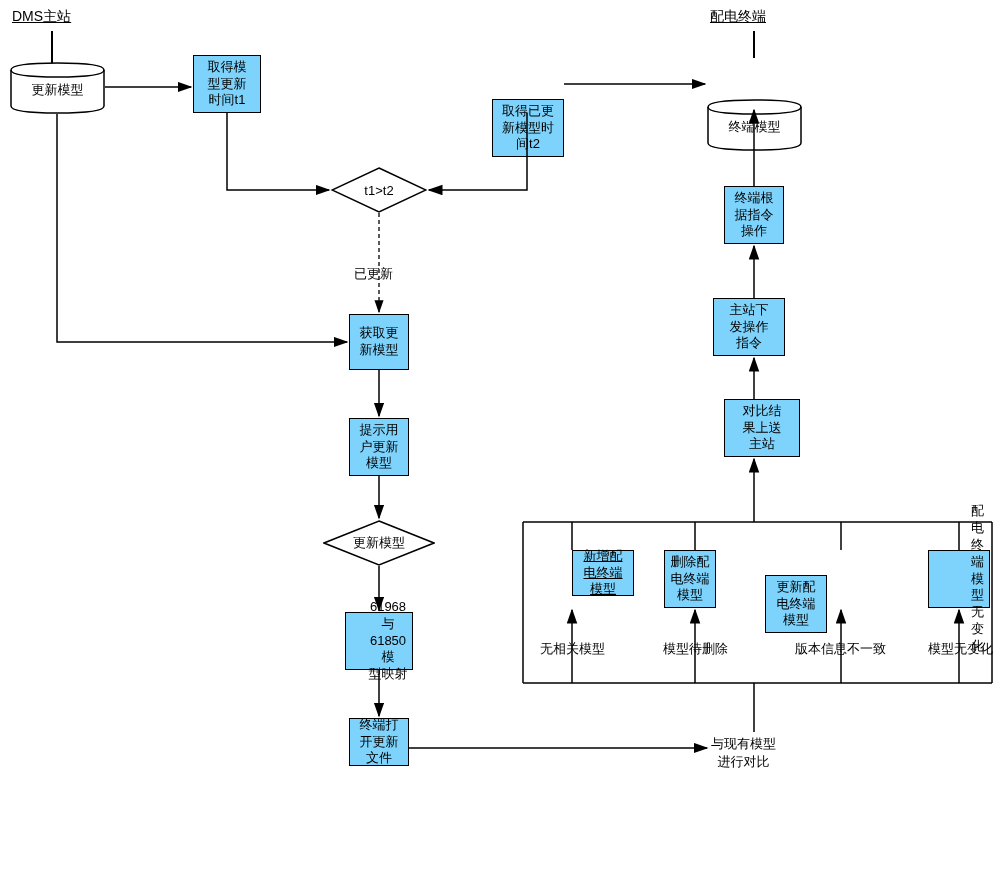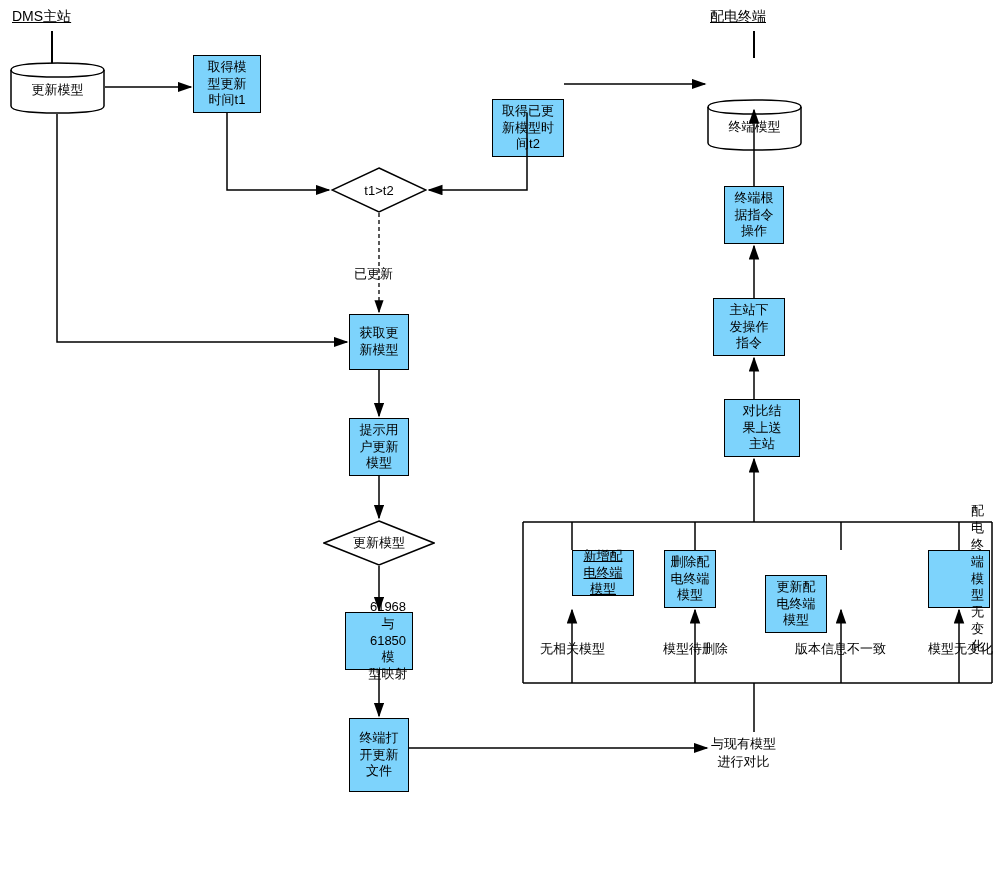--- a/index.html
+++ b/index.html
@@ -118,21 +118,21 @@
   <svg width="112" height="46" viewBox="0 0 112 46">
     <polygon points="56,1 111,23 56,45 1,23" fill="#fff" stroke="#000" stroke-width="1.5"></polygon>
   </svg>
   <div class="txt">更新模型</div>
 </div>
 
 <div class="node" style="left:345px; top:612px; width:68px; height:58px; white-space:pre-line;padding-left:20px;">61968与
 61850模
 型映射</div>
 
-<div class="node" style="left:349px; top:718px; width:60px; height:74px; white-space:pre-line;">终端打
+<div class="node" style="left:349px; top:718px; width:60px; height:48px; white-space:pre-line;">终端打
 开更新
 文件</div>
 
 <div class="label" style="left:711px; top:735px; white-space:pre-line;">与现有模型
 进行对比</div>
 
 <div class="node" style="left:572px; top:550px; width:62px; height:46px; white-space:pre-line;text-decoration:underline;">新增配
 电终端
 模型</div>
 <div class="node" style="left:664px; top:550px; width:52px; height:58px; white-space:pre-line;">删除配

